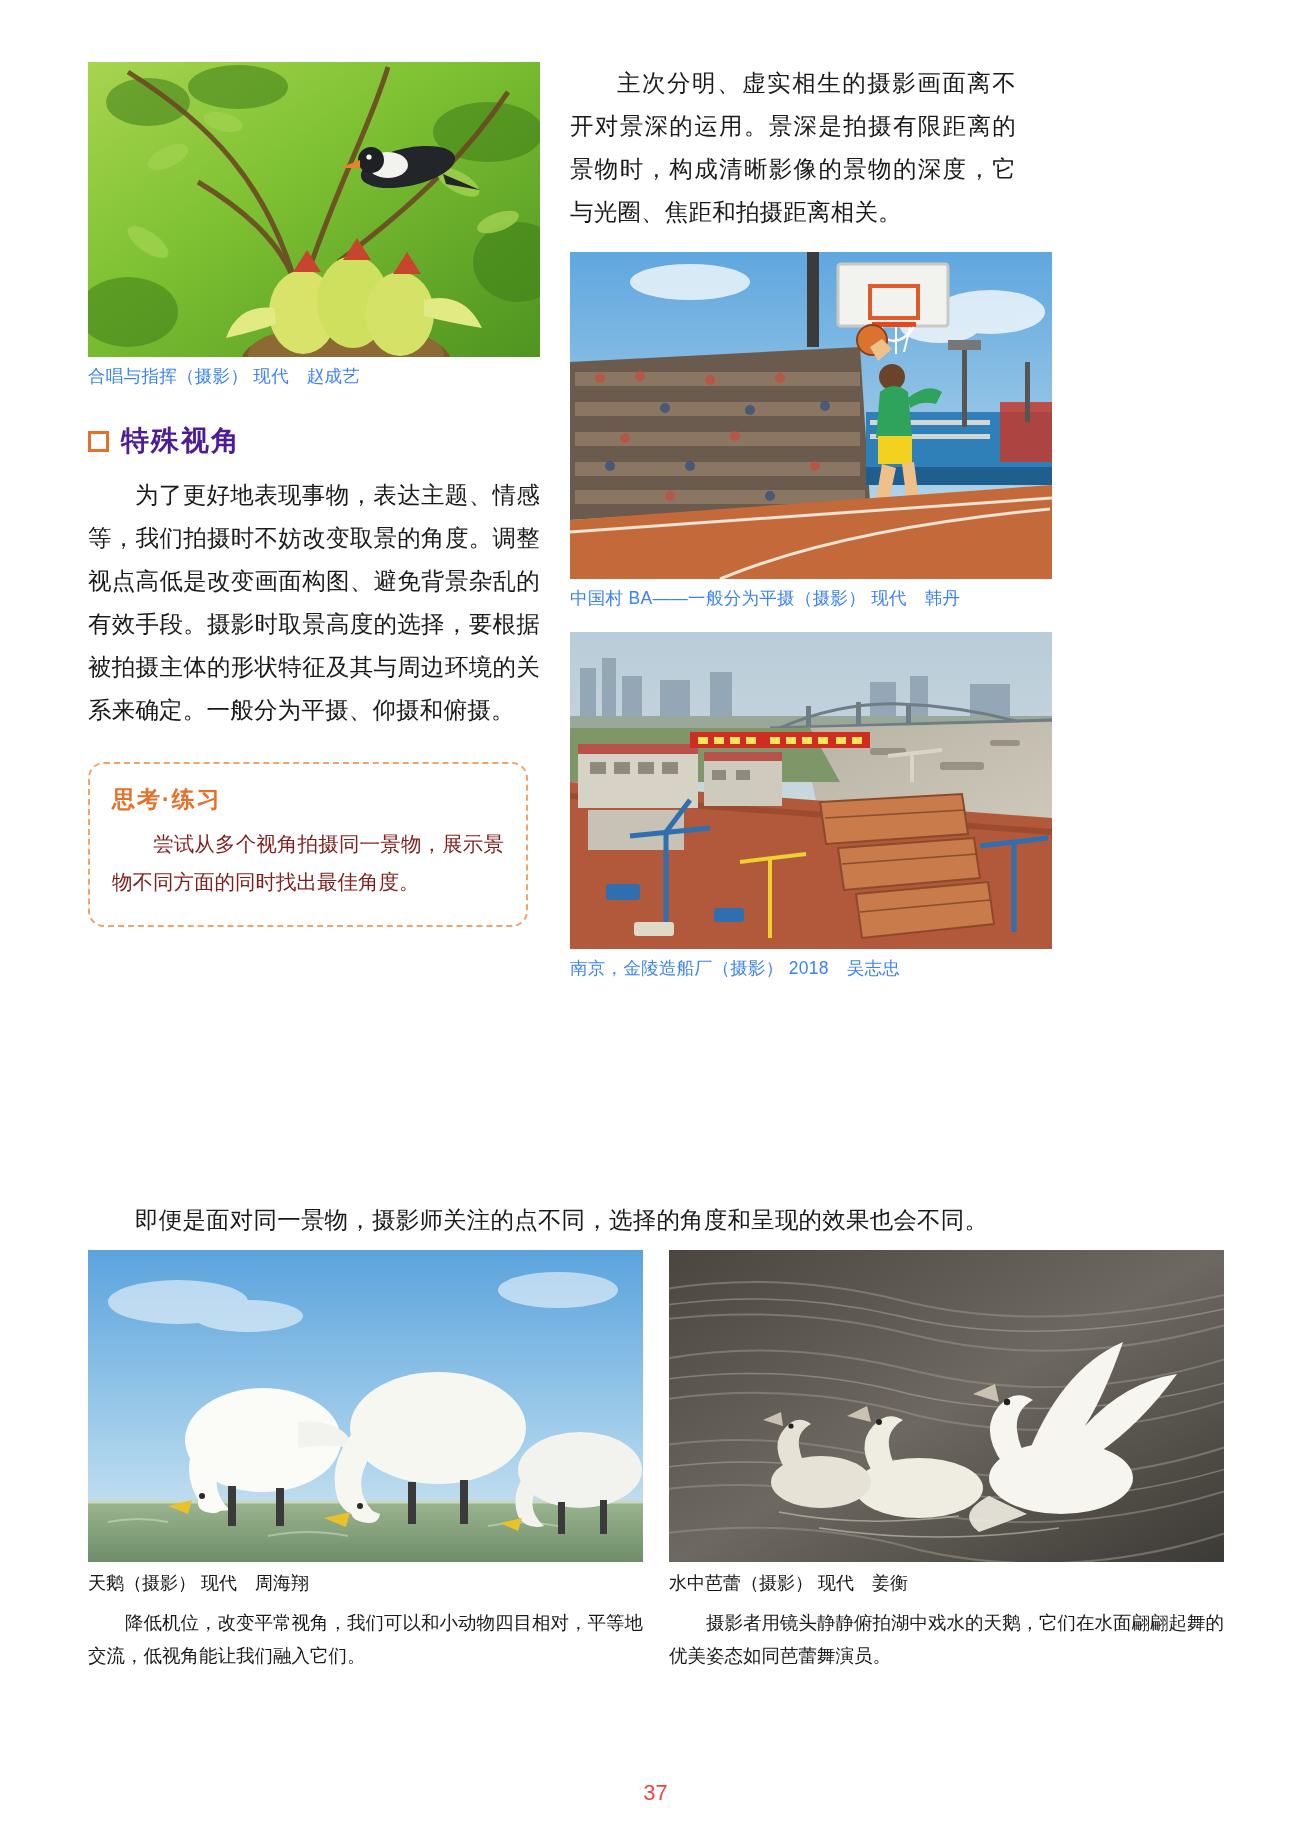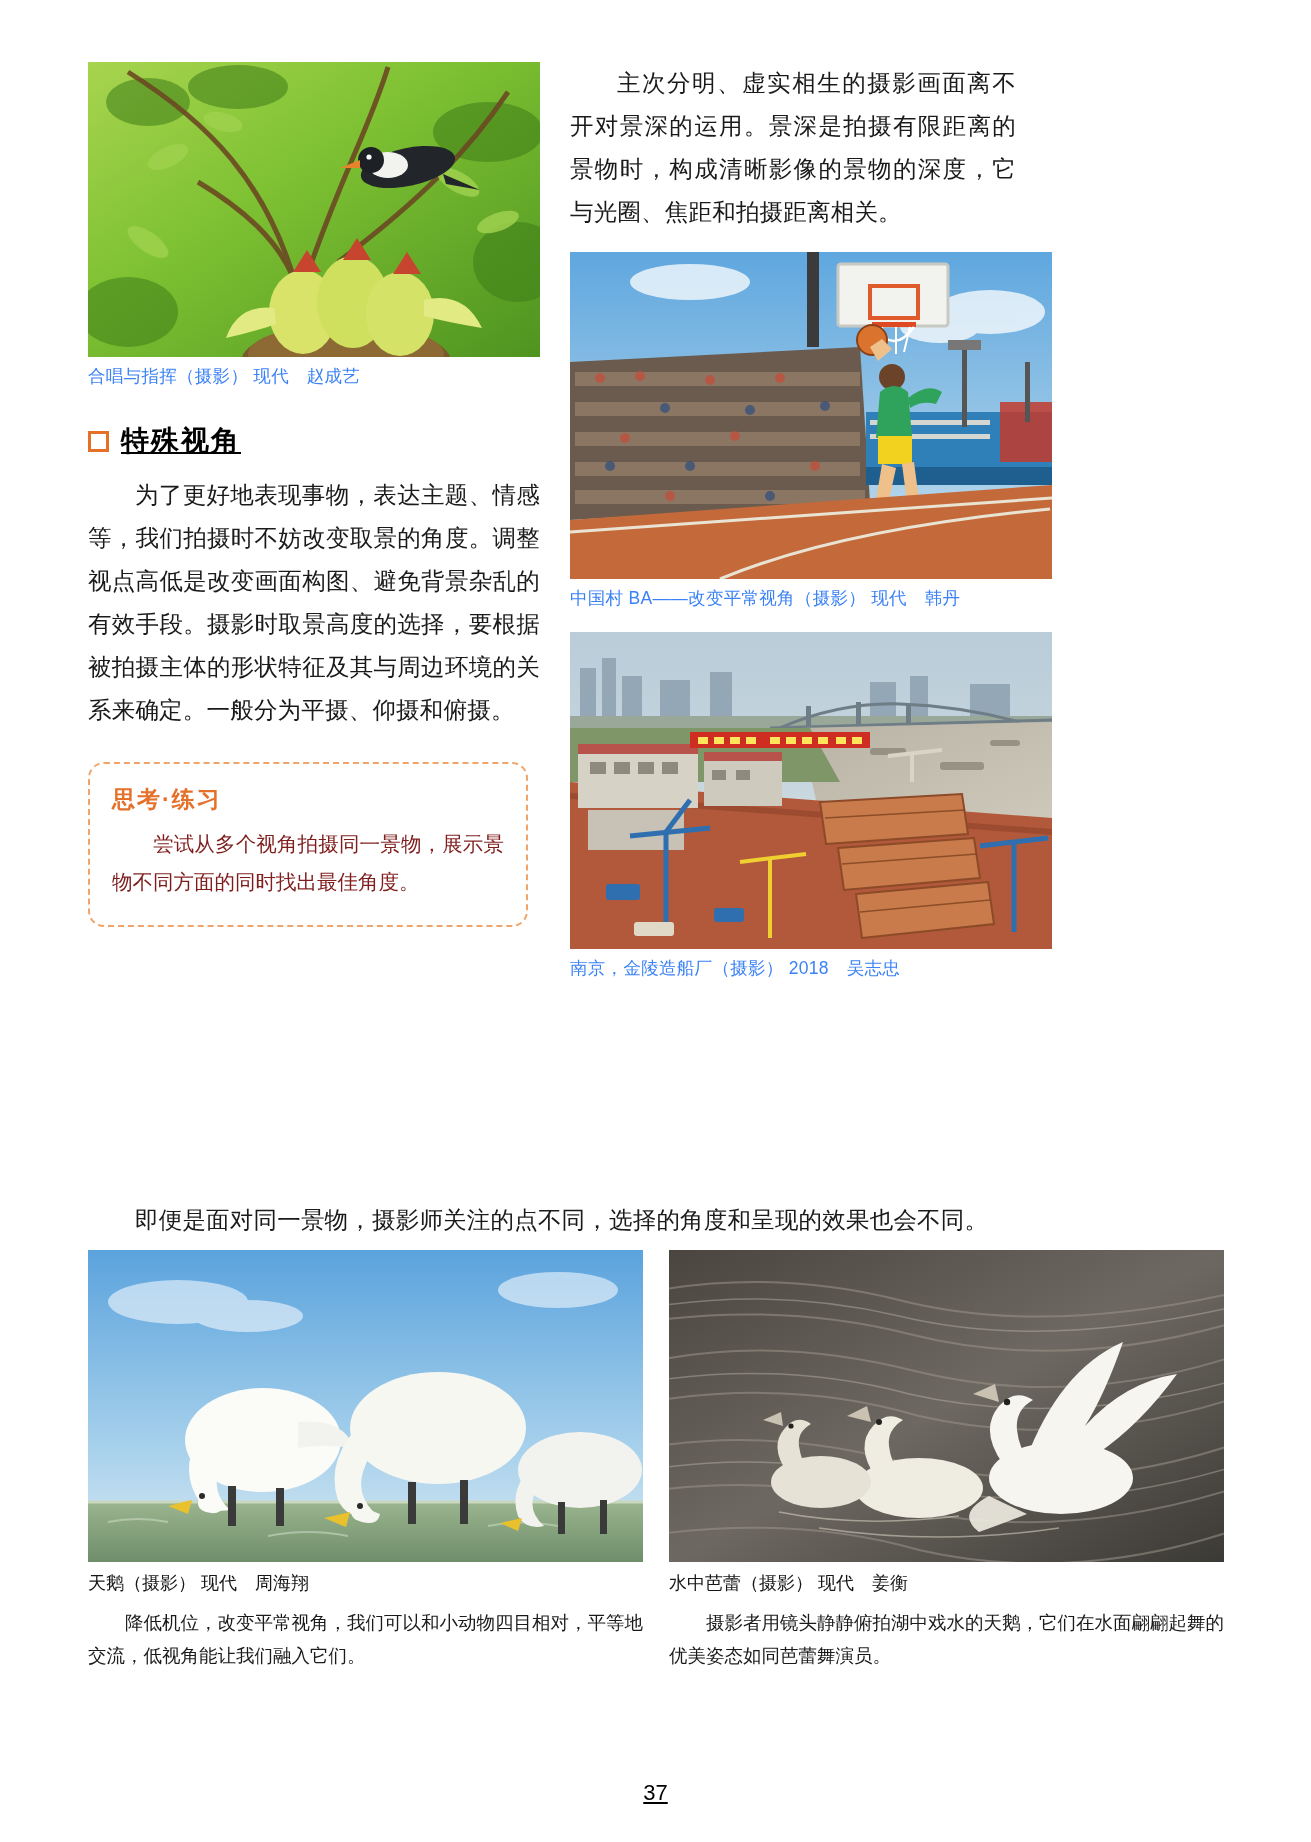--- a/index.html
+++ b/index.html
@@ -73,23 +73,22 @@
     width: 21px;
     height: 21px;
     border: 3px solid #e4702a;
     box-sizing: border-box;
     flex: 0 0 auto;
   }
   .section-title {
     font-family: "Liberation Sans", "DejaVu Sans", sans-serif;
     font-weight: bold;
     font-size: 28px;
-    color: #000000;
+    color: #4c1d95;
     letter-spacing: 2px;
-    text-decoration: underline;
   }
 
   
   .thinkbox {
     margin-top: 30px;
     border: 2.5px dashed #f0a46a;
     border-radius: 16px;
     padding: 20px 22px 24px 22px;
     box-sizing: border-box;
     width: 440px;
@@ -151,22 +150,21 @@
   }
 
   .page-number {
     position: absolute;
     left: 0;
     right: 0;
     top: 1780px;
     text-align: center;
     font-family: "Liberation Sans", "DejaVu Sans", sans-serif;
     font-size: 22px;
-    color: #000000;
-    text-decoration: underline;
+    color: #ef4444;
   }
 
   
   .ph-birds { width: 452px; height: 295px; }
   .ph-basket { width: 482px; height: 327px; }
   .ph-ship { width: 482px; height: 317px; }
   .ph-swan { width: 555px; height: 312px; }
   .ph-ballet { width: 555px; height: 312px; }
 </style>
 </head>
@@ -326,21 +324,21 @@
           <rect x="298" y="256" width="22" height="12" rx="4" fill="#e8452c"></rect>
           <rect x="336" y="252" width="22" height="12" rx="4" fill="#e8452c"></rect>
           <path d="M338 146 q20 -16 34 -6 l-6 12 q-14 -4 -26 4 z" fill="#2fa35b"></path>
         </g>
 
         <path d="M0 268 L482 233 L482 327 L0 327 Z" fill="#c46a3a"></path>
         <path d="M0 280 L482 246" stroke="#e9e3d4" stroke-width="3" fill="none"></path>
         <path d="M150 327 q120 -50 330 -70" stroke="#e9e3d4" stroke-width="3" fill="none"></path>
       </svg>
     </div>
-    <div class="caption">中国村 BA——改变平常视角（摄影） 现代　韩丹</div>
+    <div class="caption">中国村 BA——一般分为平摄（摄影） 现代　韩丹</div>
 
     <div class="photo ph-ship" style="margin-top:22px;">
       <svg width="482" height="317" viewBox="0 0 482 317" xmlns="http://www.w3.org/2000/svg">
         <defs>
           <linearGradient id="gSky2" x1="0" y1="0" x2="0" y2="1">
             <stop offset="0%" stop-color="#b9ccd8"></stop>
             <stop offset="100%" stop-color="#d8e2e6"></stop>
           </linearGradient>
           <linearGradient id="gRiver" x1="0" y1="0" x2="1" y2="1">
             <stop offset="0%" stop-color="#b9b3a6"></stop>

